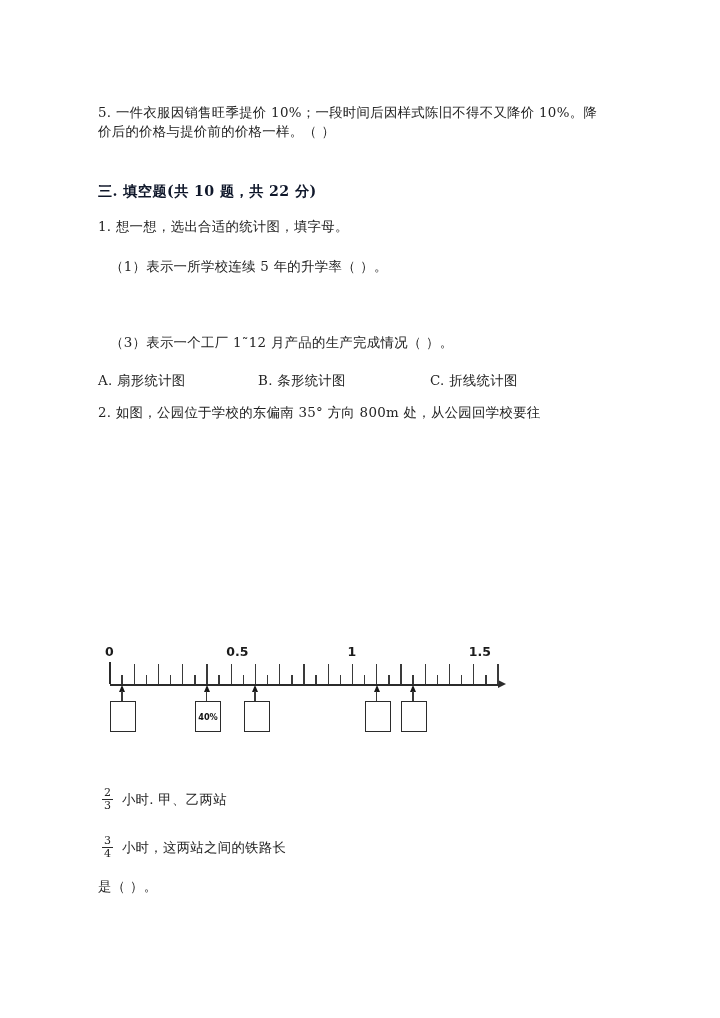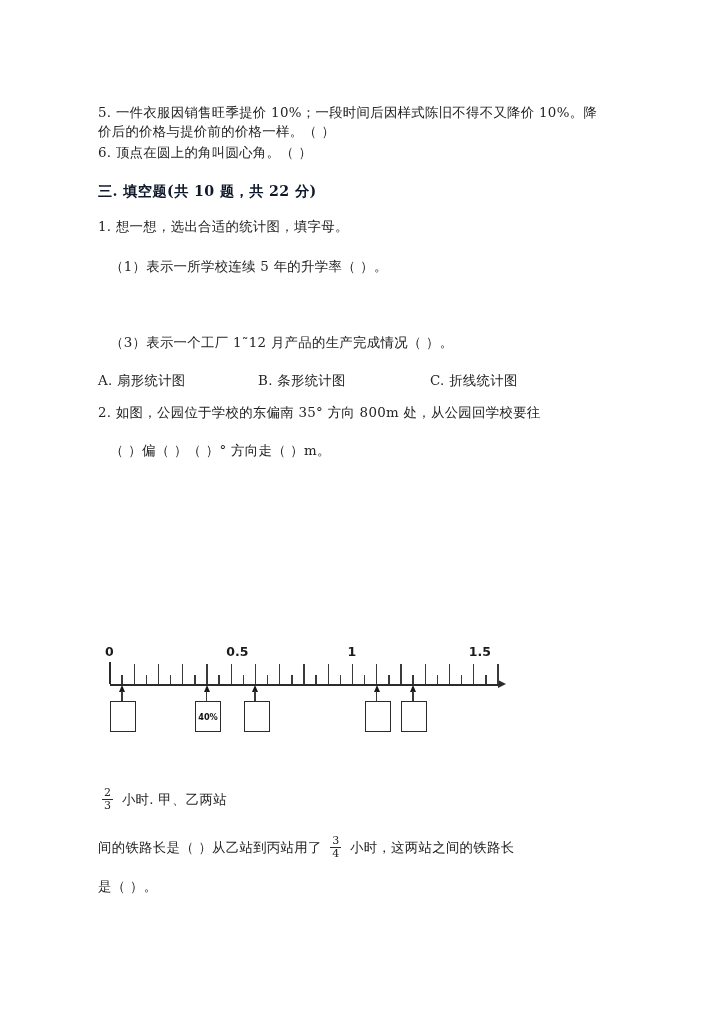--- a/index.html
+++ b/index.html
@@ -82,34 +82,32 @@
     font-family:"DejaVu Sans","Liberation Sans",sans-serif;
   }
 </style>
 </head>
 <body>
 
 <div class="page">
 
   <div class="ln" style="left:98px;top:86px;">5. 一件衣服因销售旺季提价 10%；一段时间后因样式陈旧不得不又降价 10%。降</div>
   <div class="ln" style="left:98px;top:105px;">价后的价格与提价前的价格一样。（        ）</div>
-  <div class="ln" style="left:98px;top:126px;">6. 顶点在圆上的角叫圆心角。（        ）</div>
 
   <div class="sec-head" style="left:98px;top:166px;">三. 填空题(共 10 题，共 22 分)</div>
 
   <div class="ln" style="left:98px;top:200px;">1. 想一想，选出合适的统计图，填字母。</div>
   <div class="ln" style="left:110px;top:240px;">（1）表示一所学校连续 5 年的升学率（      ）。</div>
   <div class="ln" style="left:110px;top:316px;">（3）表示一个工厂 1˜12 月产品的生产完成情况（      ）。</div>
 
   <div class="ln" style="left:98px;top:354px;">A. 扇形统计图</div>
   <div class="ln" style="left:258px;top:354px;">B. 条形统计图</div>
   <div class="ln" style="left:430px;top:354px;text-align:center;">C. 折线统计图</div>
 
   <div class="ln" style="left:98px;top:386px;">2. 如图，公园位于学校的东偏南 35° 方向 800m 处，从公园回学校要往</div>
-  <div class="ln" style="left:110px;top:424px;">（        ）偏（        ）（        ）° 方向走（        ）m。</div>
 
 
 
   <div id="numline">
     <div class="axis"></div>
     <div class="axis-arrow"></div>
     <div id="nl-ticks">
         <div class="tick start" style="left: 5.1px;"></div>
         <div class="tick minor" style="left: 17.425px;"></div>
         <div class="tick major" style="left: 29.55px;"></div>
@@ -181,21 +179,20 @@
 
   <div class="ln" style="left:98px;top:772px;">
     <span class="frac">
       <span class="num">2</span>
       <span class="den">3</span>
     </span>
     <span>小时. 甲、乙两站</span>
   </div>
 
   <div class="ln" style="left:98px;top:820px;">
-    <span>间的铁路长是（      ）从乙站到丙站用了</span>
     <span class="frac">
       <span class="num">3</span>
       <span class="den">4</span>
     </span>
     <span>小时，这两站之间的铁路长</span>
   </div>
 
   <div class="ln" style="left:98px;top:860px;">是（      ）。</div>
 
 </div>

